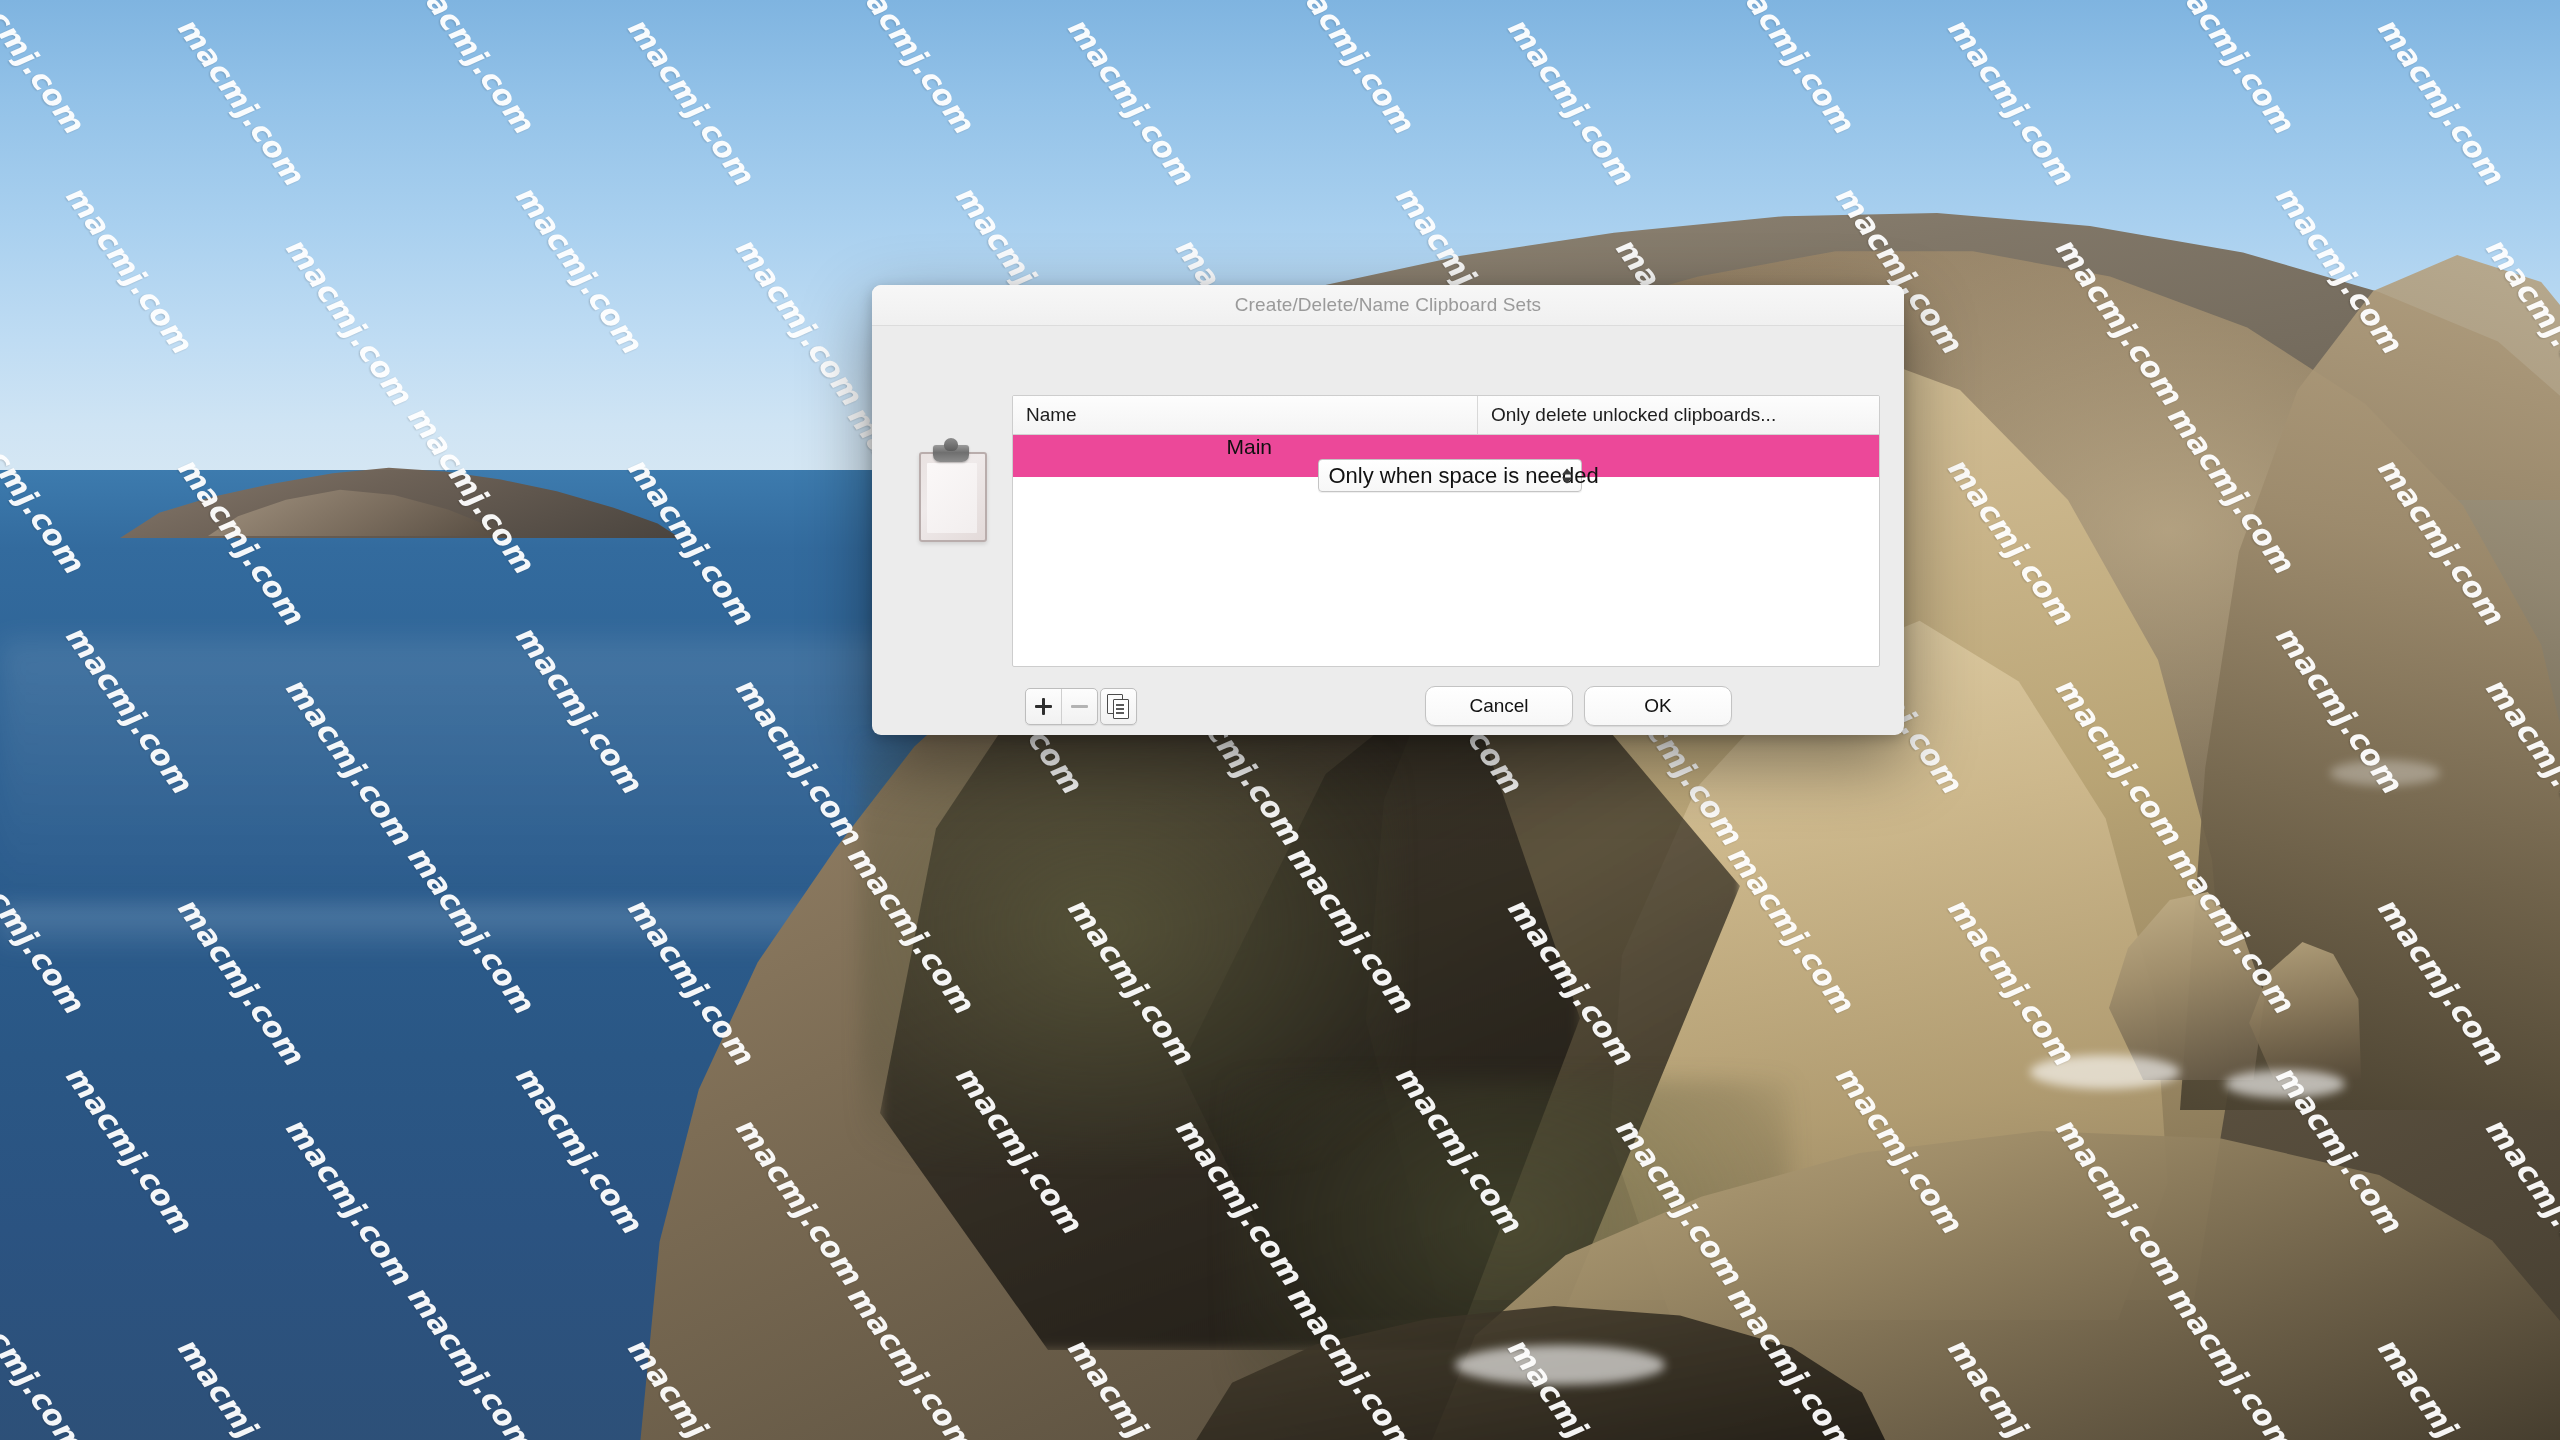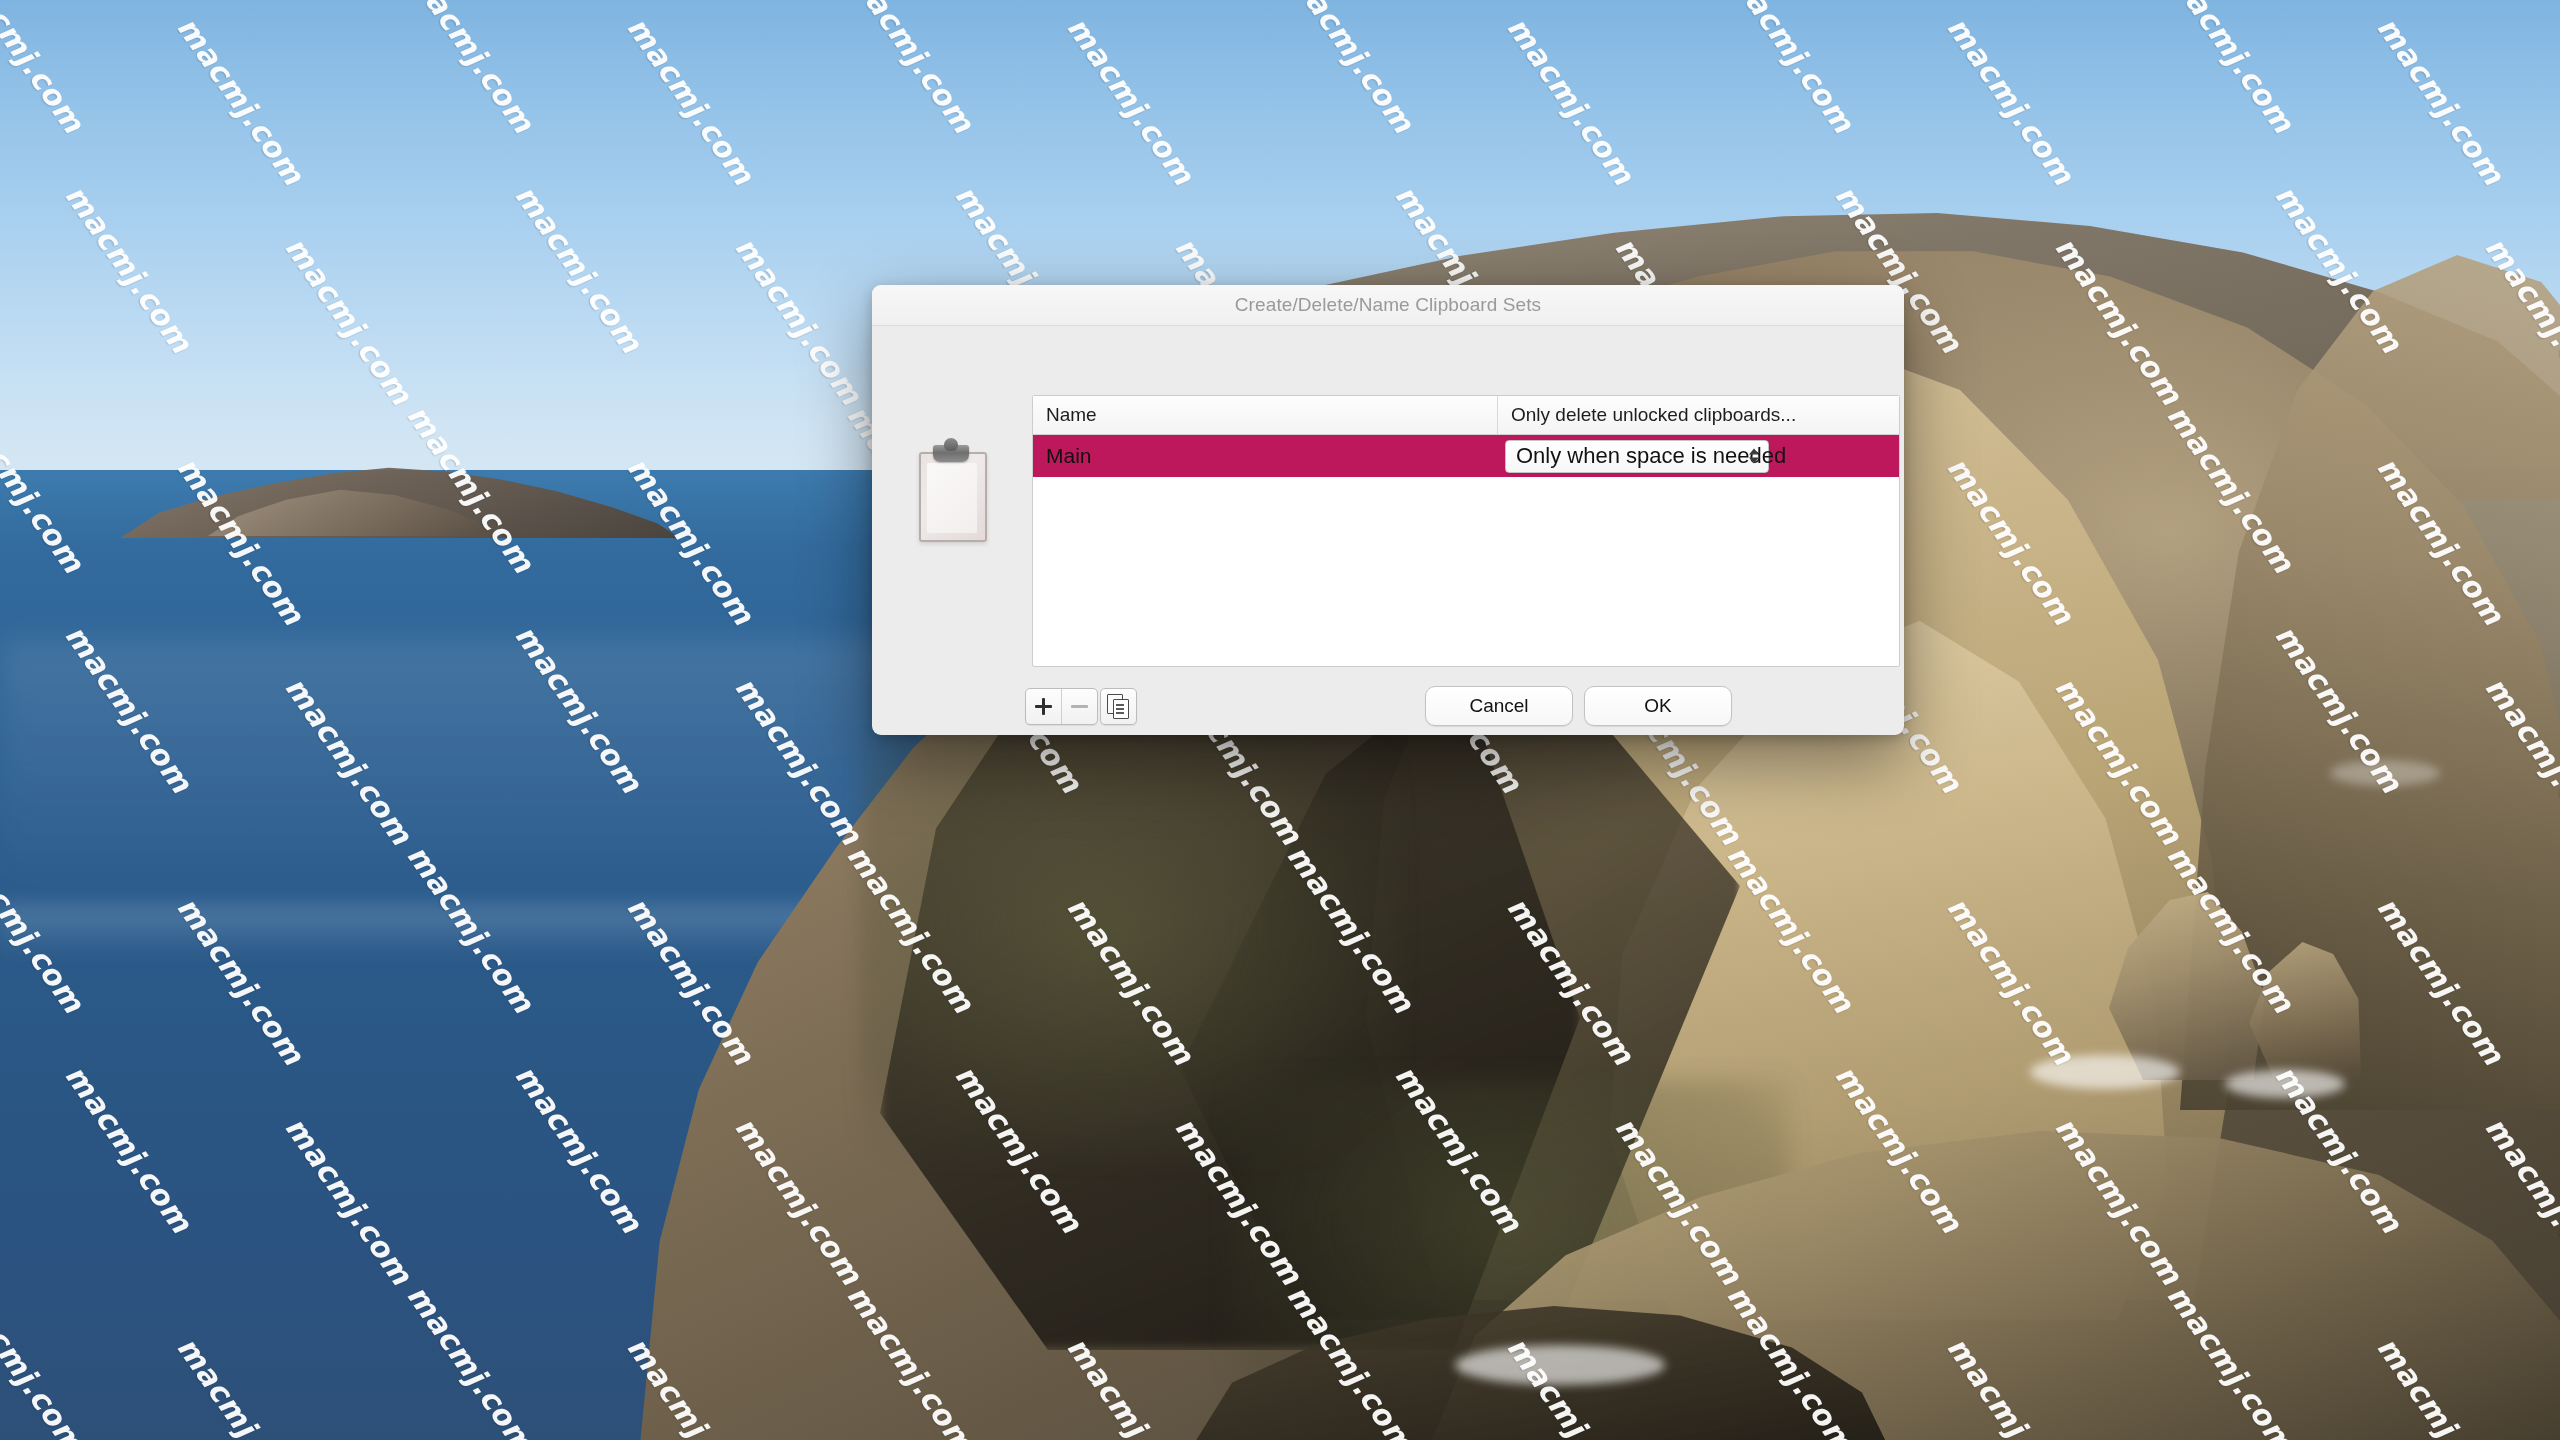--- a/index.html
+++ b/index.html
@@ -253,21 +253,21 @@
   .clip-knob {
     position: absolute;
     left: 36px; top: 1px;
     width: 14px; height: 13px;
     background: linear-gradient(to bottom, #8d8d8d, #5d5d5d);
     border-radius: 50% 50% 40% 40%;
   }
 
   .table-wrap {
     position: absolute;
-    left: 160px;
+    left: 140px;
     top: 69px;
     width: 866px;
     height: 270px;
     background: #ffffff;
     border: 1px solid #cdcdcd;
     border-radius: 2px;
     overflow: hidden;
   }
   .thead {
     display: flex;
@@ -283,21 +283,22 @@
     padding-left: 13px;
     box-sizing: border-box;
   }
   .th-name { width: 465px; border-right: 1px solid #d8d8d8; }
   .th-auto { flex: 1; }
 
   .trow {
     display: flex;
     align-items: center;
     height: 42px;
-    background: #be185d;
+    background: #ec4899;
+    flex-direction: column;
   }
   .td-name {
     width: 465px;
     font-size: 21px;
     color: #101010;
     padding-left: 13px;
     box-sizing: border-box;
   }
   .td-auto {
     flex: 1;

